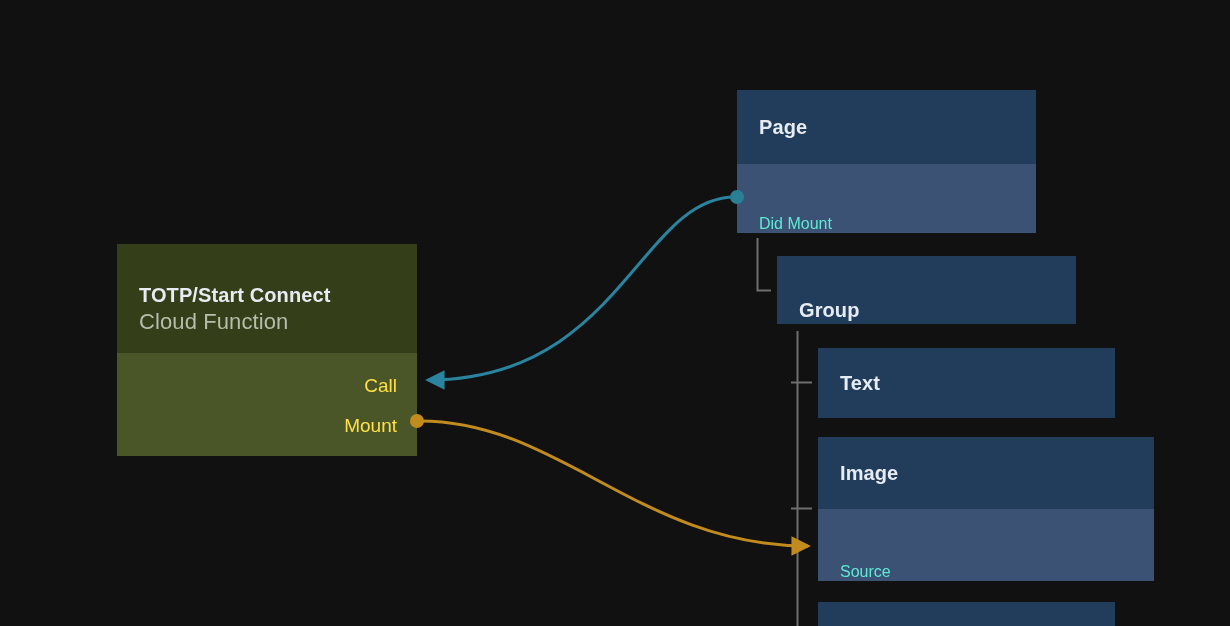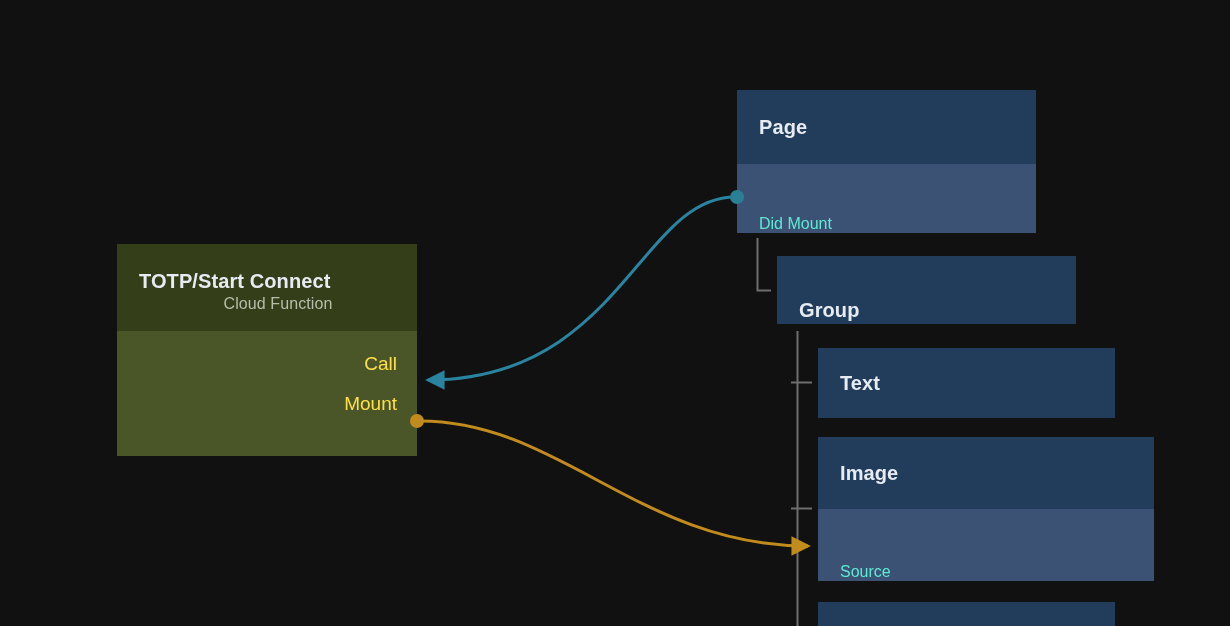--- a/index.html
+++ b/index.html
@@ -53,33 +53,32 @@
     flex-direction: column;
     justify-content: center;
   }
   .node-title {
     font-size: 20px;
     font-weight: bold;
     color: #e7ebf2;
     letter-spacing: 0.1px;
   }
   .node-subtitle {
-    font-size: 16px;
+    font-size: 22px;
     font-weight: normal;
     color: #b6bdab;
     margin-top: 2px;
     letter-spacing: 0.1px;
-    text-align: center;
   }
 
   
   .fn-node { background: #4a5627; }
   .fn-node .node-header {
     background: #343f1a;
-    padding: 26px 0 18px 22px;
+    padding: 40px 0 18px 22px;
   }
   .fn-node .node-body {
     position: relative;
     height: 108px;
   }
   .port-row {
     position: absolute;
     right: 20px;
     font-size: 19px;
     color: #fde047;

